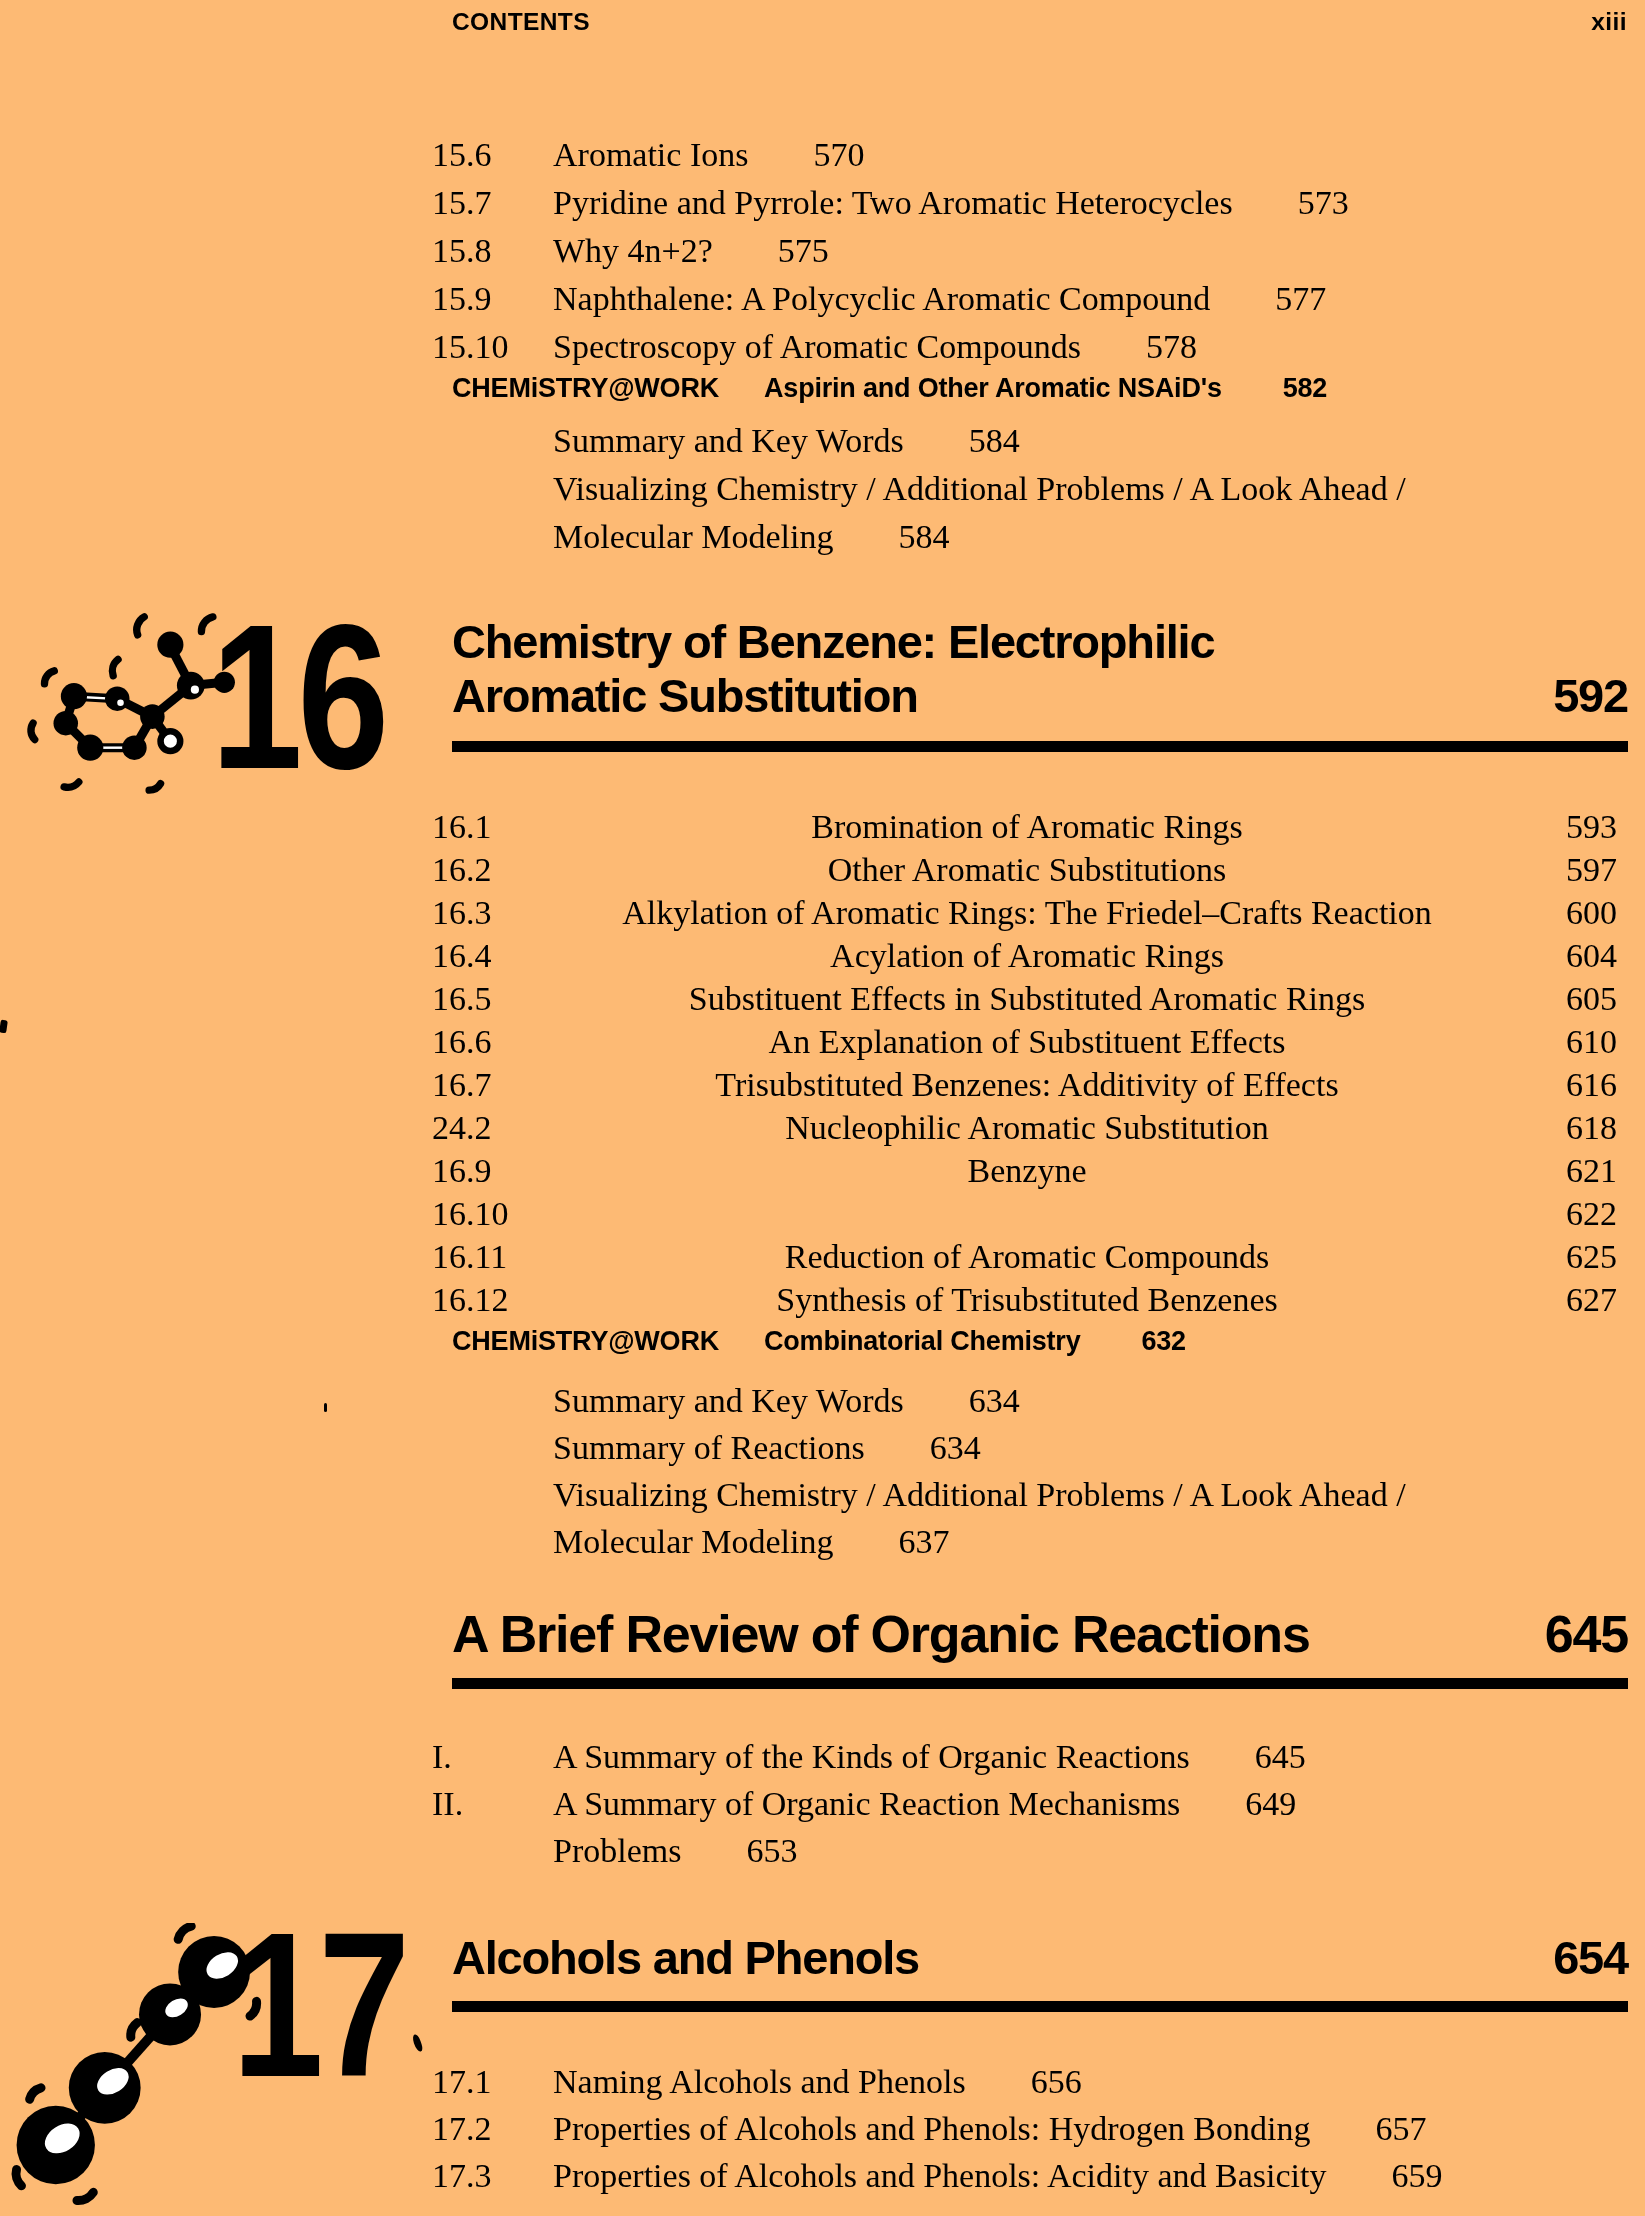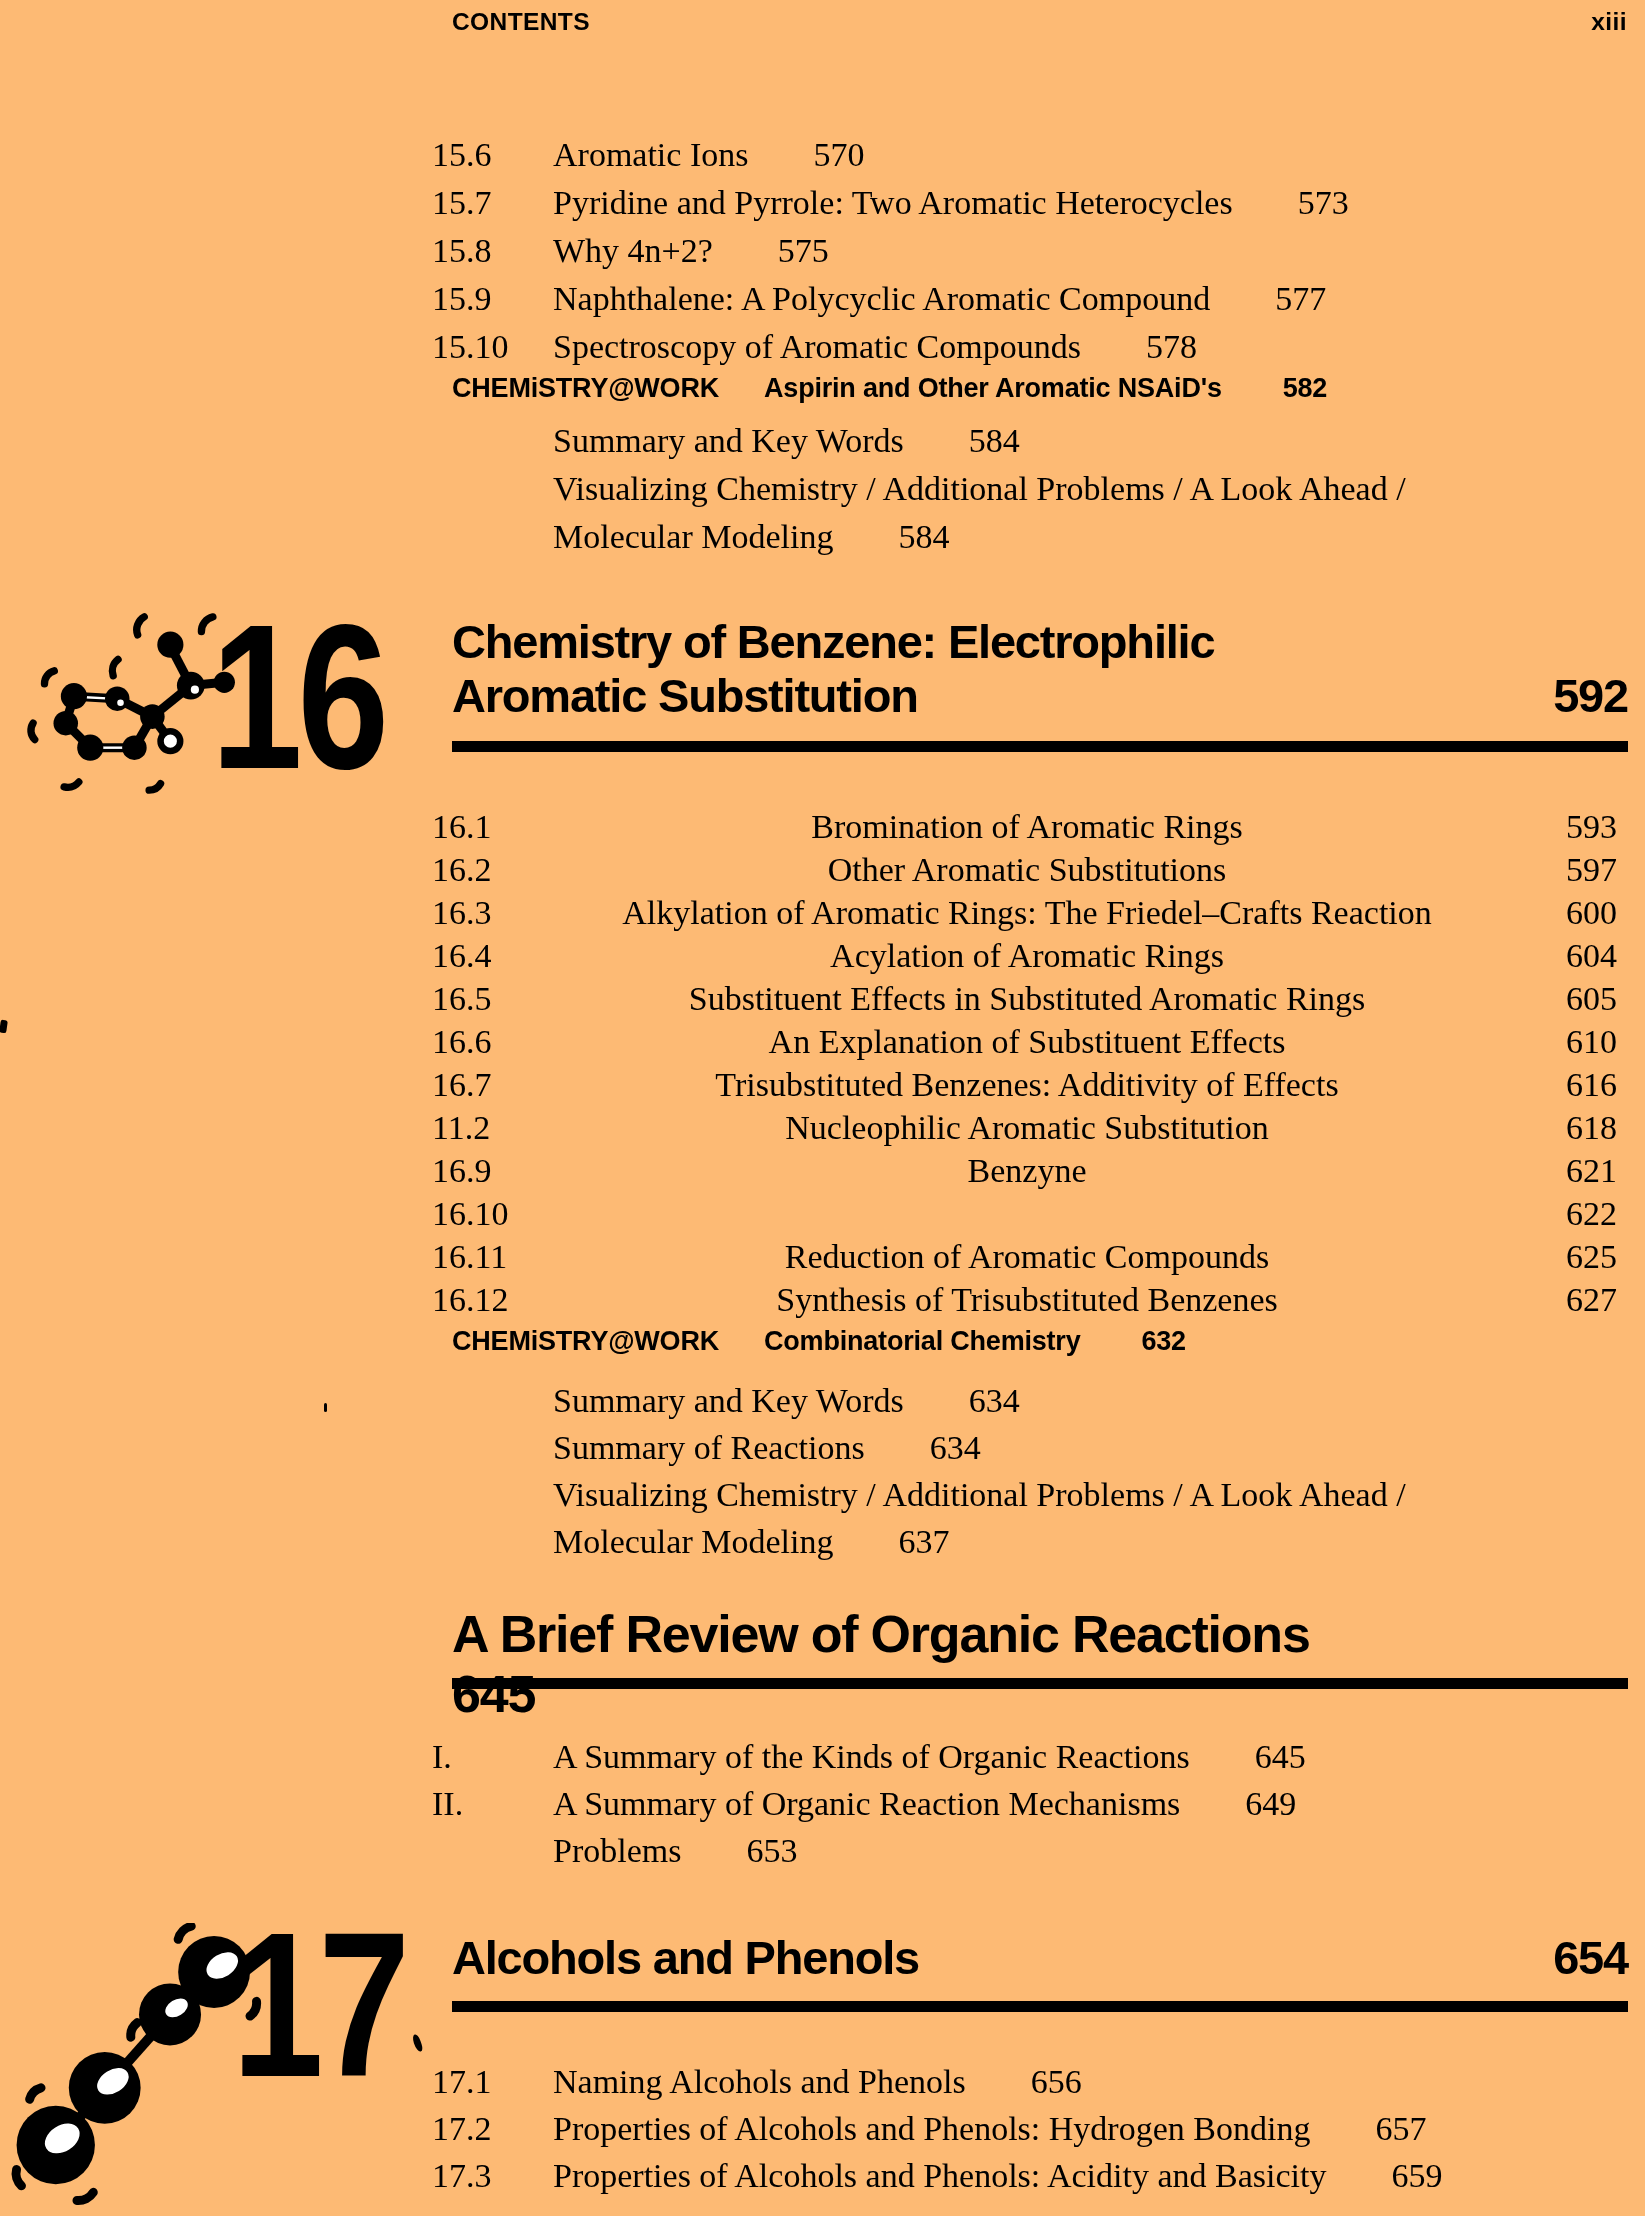--- a/index.html
+++ b/index.html
@@ -53,21 +53,21 @@
     position:absolute;
     font-family:"Liberation Sans","DejaVu Sans",sans-serif;
     font-weight:700;font-size:206px;line-height:1;
     letter-spacing:-6.5px;
     transform:scaleX(.8);transform-origin:0 0;
   }
   .review-heading{
     position:absolute;left:452px;width:1176px;
     display:flex;justify-content:space-between;align-items:baseline;
     font-family:"Liberation Sans","DejaVu Sans",sans-serif;
-    font-weight:700;font-size:52px;letter-spacing:-1.2px;white-space:nowrap;flex-direction:column;
+    font-weight:700;font-size:52px;letter-spacing:-1.2px;white-space:nowrap;
   }
   
   .chapter-art{position:absolute;}
   
   .artifact{position:absolute;background:#000;}
   .artifact.a1{left:0;top:1020px;width:7.4px;height:13px;border-radius:2.5px;transform:rotate(8deg);}
   .artifact.a2{left:324px;top:1403px;width:3.3px;height:9px;border-radius:1.6px;}
   .artifact.a3{left:414px;top:2034px;width:7.4px;height:18px;border-radius:50% 50% 40% 60%;transform:rotate(-18deg);}
 </style>
 </head>
@@ -228,21 +228,21 @@
     <span class="page">610</span>
   </div>
 
   <div class="toc-row">
     <span class="num">16.7</span>
     <span class="title">Trisubstituted Benzenes: Additivity of Effects</span>
     <span class="page">616</span>
   </div>
 
   <div class="toc-row">
-    <span class="num">11.2</span>
+    <span class="num">24.2</span>
     <span class="title">Nucleophilic Aromatic Substitution</span>
     <span class="page">618</span>
   </div>
 
   <div class="toc-row">
     <span class="num">16.9</span>
     <span class="title">Benzyne</span>
     <span class="page">621</span>
   </div>
 

